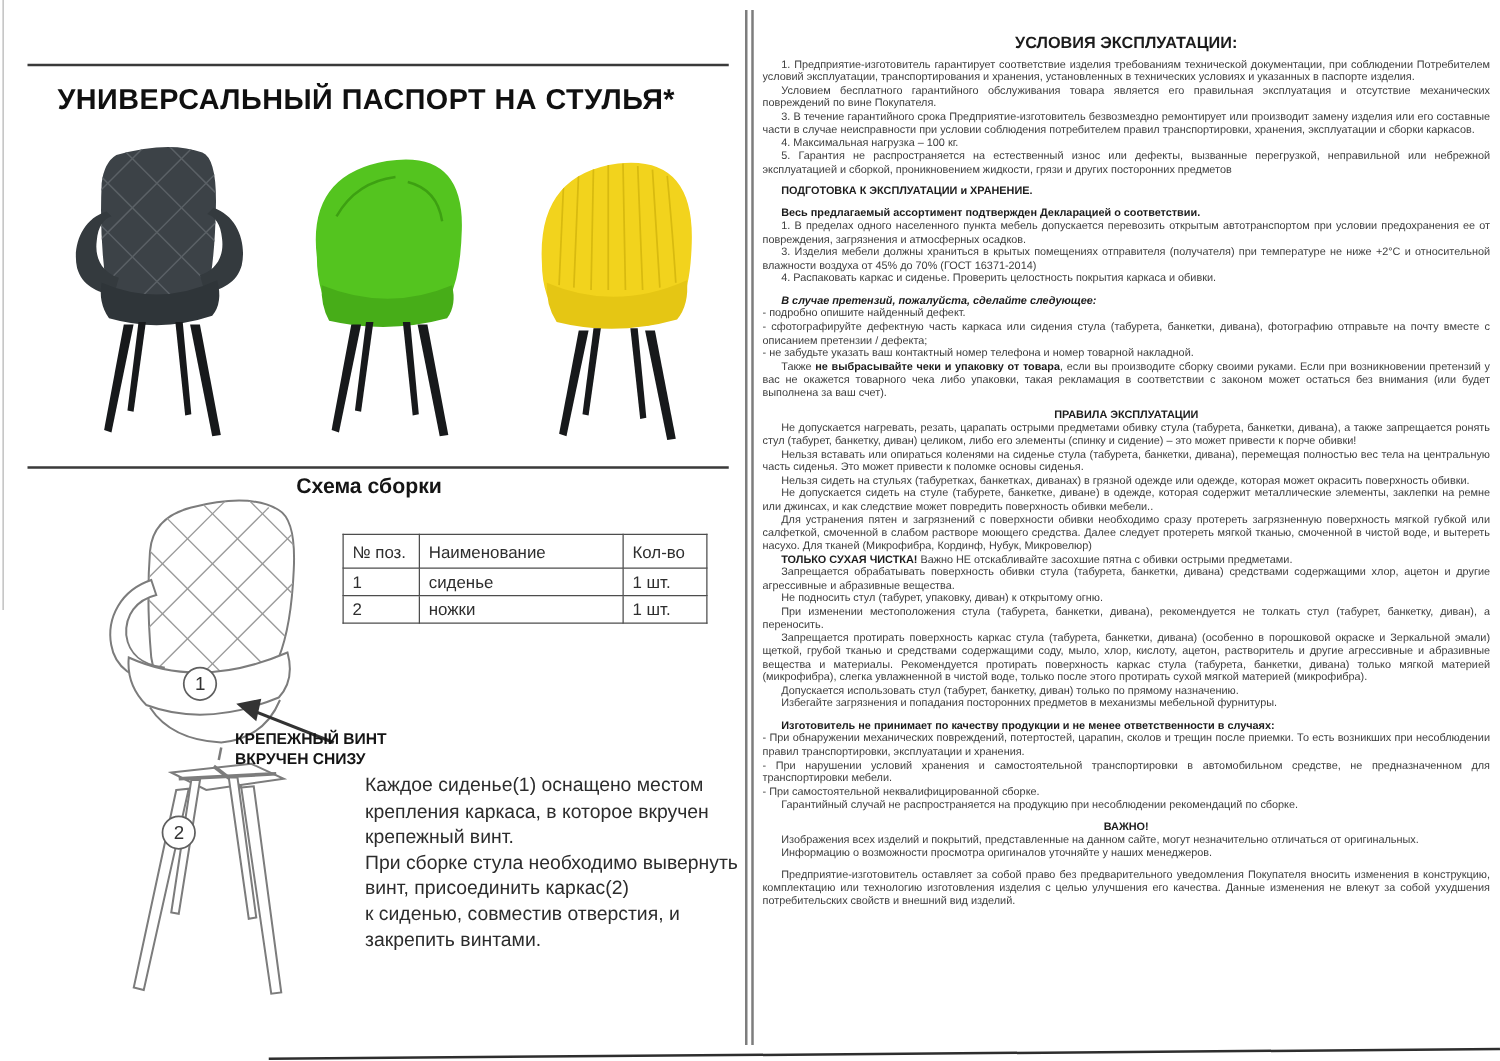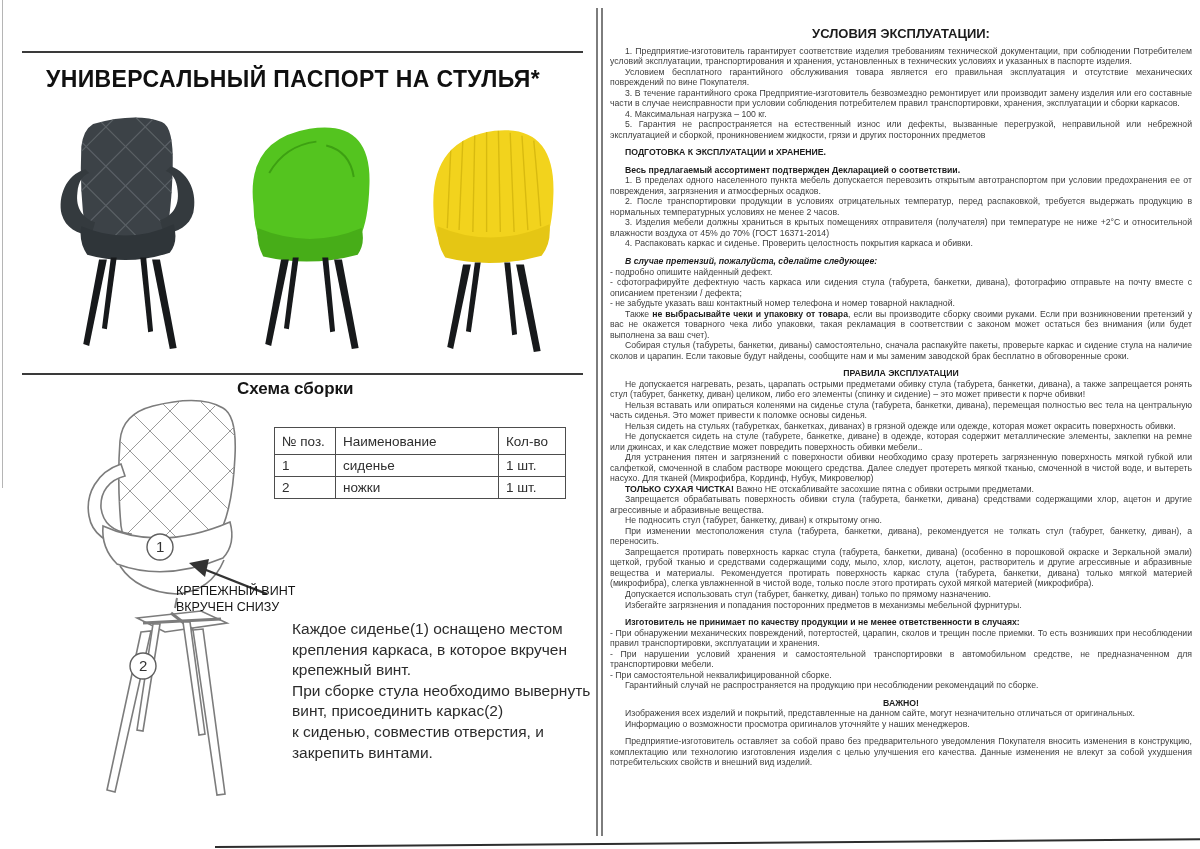--- a/index.html
+++ b/index.html
@@ -18,21 +18,21 @@
           display:flex;justify-content:space-between;align-items:flex-end;}
   .chairs svg{display:block;}
   .schema-heading{position:absolute;left:237px;top:379px;font-size:17px;font-weight:bold;color:#151515;}
   .diagram{position:absolute;left:25px;top:386px;width:280px;height:428px;}
   .parts-table{position:absolute;left:274px;top:427px;border-collapse:collapse;
                font-size:13.5px;color:#2e2e2e;}
   .parts-table th,.parts-table td{border:1.4px solid #4d4d4d;padding:1px 7px;
                font-weight:normal;text-align:left;height:19px;}
   .parts-table th{height:24px;}
   .parts-table .c1{width:46px;}  .parts-table .c2{width:148px;}  .parts-table .c3{width:52px;}
-  .screw-note{position:absolute;left:176px;top:583px;width:170px;font-weight:normal;
+  .screw-note{position:absolute;left:188px;top:583px;width:170px;font-weight:bold;
               font-size:12.5px;line-height:1.3;color:#141414;white-space:pre-line;z-index:3;}
   .instruction{position:absolute;left:276px;top:619px;width:320px;font-size:15.5px;
                line-height:1.33;color:#2c2c2c;white-space:pre-line;margin-left:16px;}
   
   .divider{position:absolute;left:596px;top:8px;height:828px;width:3px;
            border-left:2px solid #7d7d7d;border-right:2px solid #7d7d7d;}
   
   .rc{position:absolute;left:610px;top:26px;width:582px;height:810px;overflow:hidden;
       font-size:8.7px;line-height:1.21;color:#3d3d3d;}
   .rc p{margin:0;text-align:justify;text-indent:15px;}
@@ -213,40 +213,38 @@
     <p>1. Предприятие-изготовитель гарантирует соответствие изделия требованиям технической документации, при соблюдении Потребителем условий эксплуатации, транспортирования и хранения, установленных в технических условиях и указанных в паспорте изделия.</p>
     <p>Условием бесплатного гарантийного обслуживания товара является его правильная эксплуатация и отсутствие механических повреждений по вине Покупателя.</p>
     <p>3. В течение гарантийного срока Предприятие-изготовитель безвозмездно ремонтирует или производит замену изделия или его составные части в случае неисправности при условии соблюдения потребителем правил транспортировки, хранения, эксплуатации и сборки каркасов.</p>
     <p>4. Максимальная нагрузка – 100 кг.</p>
     <p>5. Гарантия не распространяется на естественный износ или дефекты, вызванные перегрузкой, неправильной или небрежной эксплуатацией и сборкой, проникновением жидкости, грязи и других посторонних предметов</p>
 
     <p class="hl gap">ПОДГОТОВКА К ЭКСПЛУАТАЦИИ и ХРАНЕНИЕ.</p>
 
     <p class="hl gap">Весь предлагаемый ассортимент подтвержден Декларацией о соответствии.</p>
     <p>1. В пределах одного населенного пункта мебель допускается перевозить открытым автотранспортом при условии предохранения ее от повреждения, загрязнения и атмосферных осадков.</p>
-    <p>2. После транспортировки продукции в условиях отрицательных температур, перед распаковкой, требуется выдержать продукцию в нормальных температурных условиях не менее 2 часов.</p>
     <p>3. Изделия мебели должны храниться в крытых помещениях отправителя (получателя) при температуре не ниже +2°С и относительной влажности воздуха от 45% до 70% (ГОСТ 16371-2014)</p>
     <p>4. Распаковать каркас и сиденье. Проверить целостность покрытия каркаса и обивки.</p>
 
     <p class="hli gap">В случае претензий, пожалуйста, сделайте следующее:</p>
     <p class="ni">- подробно опишите найденный дефект.</p>
     <p class="ni">- сфотографируйте дефектную часть каркаса или сидения стула (табурета, банкетки, дивана), фотографию отправьте на почту вместе с описанием претензии / дефекта;</p>
     <p class="ni">- не забудьте указать ваш контактный номер телефона и номер товарной накладной.</p>
     <p><span>Также </span><b>не выбрасывайте чеки и упаковку от товара</b><span>, если вы производите сборку своими руками. Если при возникновении претензий у вас не окажется товарного чека либо упаковки, такая рекламация в соответствии с законом может остаться без внимания (или будет выполнена за ваш счет).</span></p>
-    <p>Собирая стулья (табуреты, банкетки, диваны) самостоятельно, сначала распакуйте пакеты, проверьте каркас и сидение стула на наличие сколов и царапин. Если таковые будут найдены, сообщите нам и мы заменим заводской брак бесплатно в обговоренные сроки.</p>
 
     <p class="hc gap">ПРАВИЛА ЭКСПЛУАТАЦИИ</p>
     <p>Не допускается нагревать, резать, царапать острыми предметами обивку стула (табурета, банкетки, дивана), а также запрещается ронять стул (табурет, банкетку, диван) целиком, либо его элементы (спинку и сидение) – это может привести к порче обивки!</p>
     <p>Нельзя вставать или опираться коленями на сиденье стула (табурета, банкетки, дивана), перемещая полностью вес тела на центральную часть сиденья. Это может привести к поломке основы сиденья.</p>
     <p>Нельзя сидеть на стульях (табуретках, банкетках, диванах) в грязной одежде или одежде, которая может окрасить поверхность обивки.</p>
     <p>Не допускается сидеть на стуле (табурете, банкетке, диване) в одежде, которая содержит металлические элементы, заклепки на ремне или джинсах, и как следствие может повредить поверхность обивки мебели..</p>
     <p>Для устранения пятен и загрязнений с поверхности обивки необходимо сразу протереть загрязненную поверхность мягкой губкой или салфеткой, смоченной в слабом растворе моющего средства. Далее следует протереть мягкой тканью, смоченной в чистой воде, и вытереть насухо. Для тканей (Микрофибра, Кординф, Нубук, Микровелюр)</p>
     <p><b>ТОЛЬКО СУХАЯ ЧИСТКА!</b><span> Важно НЕ отскабливайте засохшие пятна с обивки острыми предметами.</span></p>
     <p>Запрещается обрабатывать поверхность обивки стула (табурета, банкетки, дивана) средствами содержащими хлор, ацетон и другие агрессивные и абразивные вещества.</p>
-    <p>Не подносить стул (табурет, банкетку, диван) к открытому огню.</p>
+    <p>Не подносить стул (табурет, упаковку, диван) к открытому огню.</p>
     <p>При изменении местоположения стула (табурета, банкетки, дивана), рекомендуется не толкать стул (табурет, банкетку, диван), а переносить.</p>
     <p>Запрещается протирать поверхность каркас стула (табурета, банкетки, дивана) (особенно в порошковой окраске и Зеркальной эмали) щеткой, грубой тканью и средствами содержащими соду, мыло, хлор, кислоту, ацетон, растворитель и другие агрессивные и абразивные вещества и материалы. Рекомендуется протирать поверхность каркас стула (табурета, банкетки, дивана) только мягкой материей (микрофибра), слегка увлажненной в чистой воде, только после этого протирать сухой мягкой материей (микрофибра).</p>
     <p>Допускается использовать стул (табурет, банкетку, диван) только по прямому назначению.</p>
     <p>Избегайте загрязнения и попадания посторонних предметов в механизмы мебельной фурнитуры.</p>
 
     <p class="hl gap">Изготовитель не принимает  по качеству продукции и не менее ответственности в случаях:</p>
     <p class="ni">- При обнаружении  механических повреждений, потертостей, царапин, сколов и трещин после приемки. То есть возникших при несоблюдении правил транспортировки,  эксплуатации и хранения.</p>
     <p class="ni">- При нарушении условий хранения и самостоятельной транспортировки в автомобильном средстве, не предназначенном для транспортировки мебели.</p>
     <p class="ni">- При самостоятельной неквалифицированной сборке.</p>
     <p>Гарантийный случай не распространяется на продукцию при несоблюдении рекомендаций по сборке.</p>

